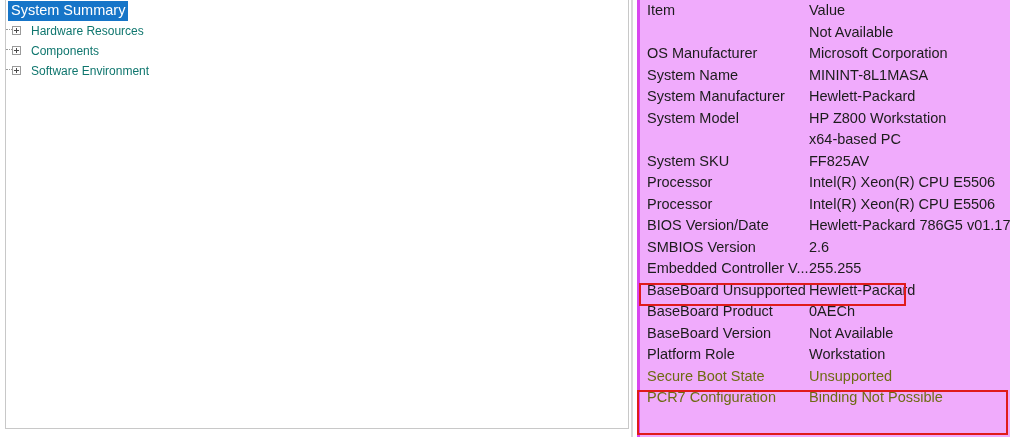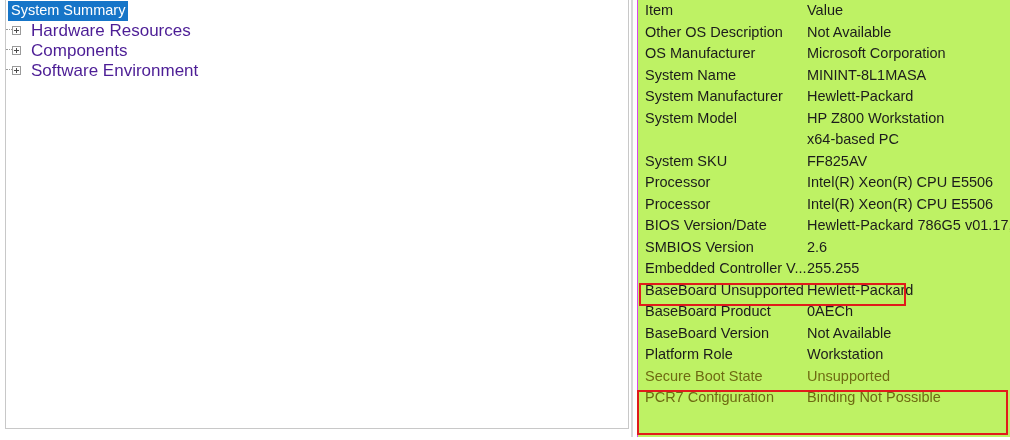--- a/index.html
+++ b/index.html
@@ -82,44 +82,44 @@
   .expander::after {
     content: "";
     position: absolute;
     left: 3px;
     top: 1px;
     width: 1px;
     height: 5px;
     background: #4a4a4a;
   }
   .child-label {
-    font-size: 17px;
-    color: #4c1d95;
+    font-size: 12px;
+    color: #0f766e;
     vertical-align: middle;
   }
   
   .connector {
     position: absolute;
     left: 0px;
     top: 9px;
     width: 6px;
     height: 1px;
     border-top: 1px dotted #9a9a9a;
   }
 
   
   #details-panel {
     position: absolute;
     left: 637px;
     top: 0px;
     width: 373px;
     height: 437px;
-    border-left: 1px solid #d946ef;
-    box-sizing: border-box;
-    background: #bef264;
+    border-left: 3px solid #d946ef;
+    box-sizing: border-box;
+    background: #f0abfc;
     overflow: hidden;
   }
   #details-scrollstrip {
     position: absolute;
     left: 631px;
     top: 0;
     width: 2px;
     height: 437px;
     background: #d8d8d8;
   }
@@ -208,21 +208,20 @@
 
   <div id="details-scrollstrip"></div>
 
   <div id="details-panel">
 
   <div class="row">
         <div class="cell-item">Item</div>
         <div class="cell-value">Value</div>
       </div>
       <div class="row">
-        <div class="cell-item">Other OS Description</div>
         <div class="cell-value">Not Available</div>
       </div>
       <div class="row">
         <div class="cell-item">OS Manufacturer</div>
         <div class="cell-value">Microsoft Corporation</div>
       </div>
       <div class="row">
         <div class="cell-item">System Name</div>
         <div class="cell-value">MININT-8L1MASA</div>
       </div>

